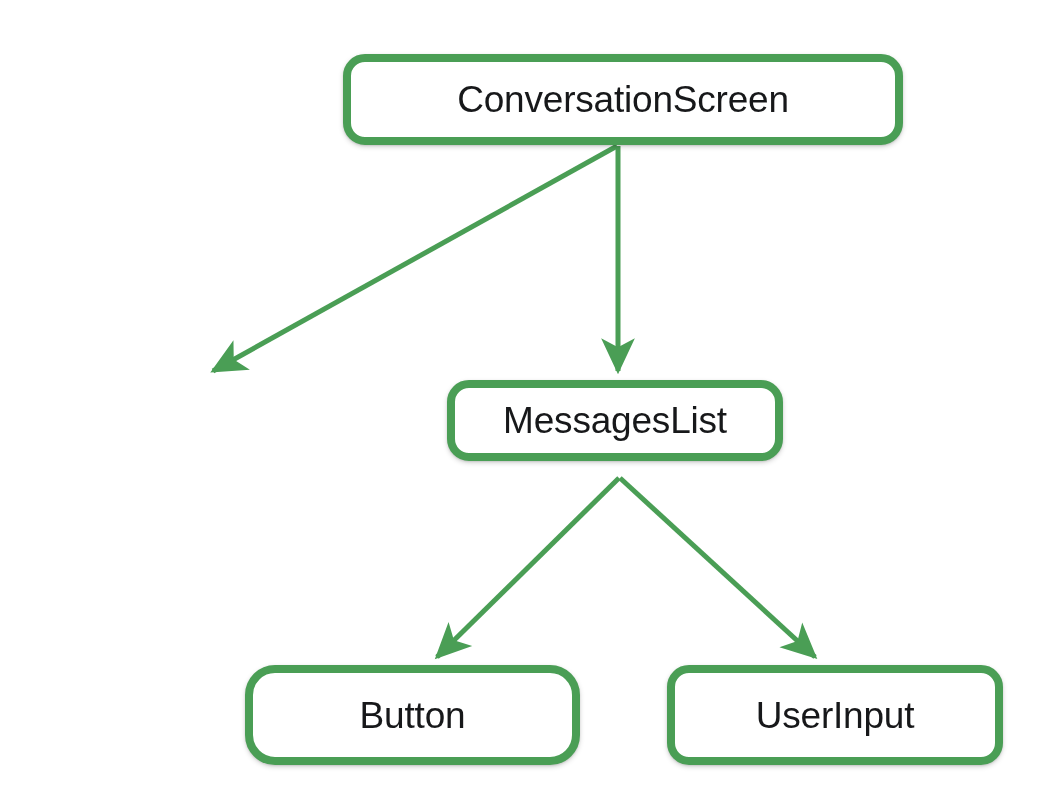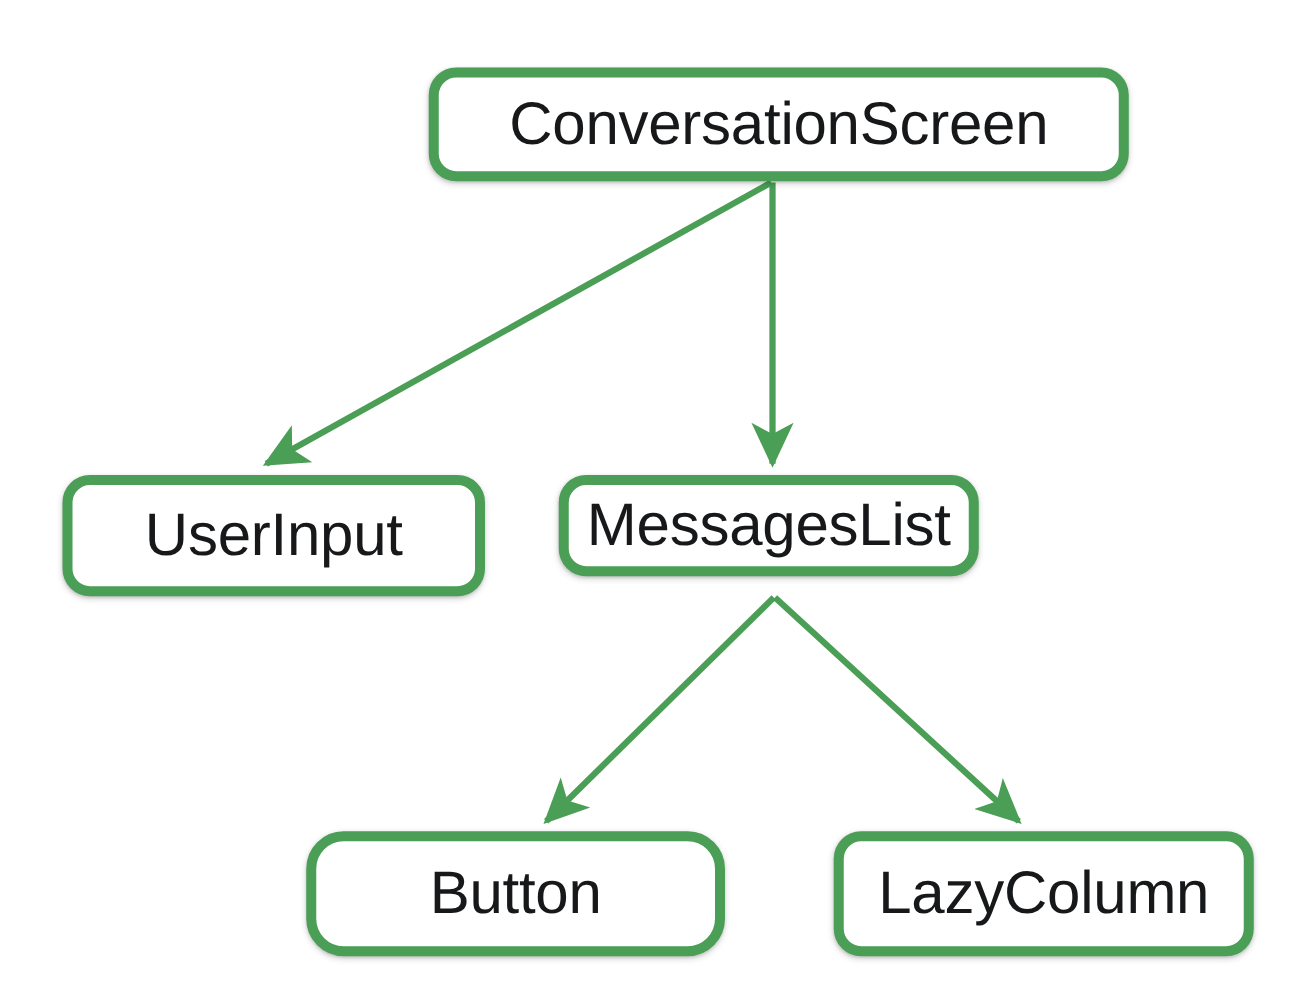--- a/index.html
+++ b/index.html
@@ -30,21 +30,21 @@
     border: 8px solid #4a9e55;
     border-radius: 22px;
     display: flex;
     align-items: center;
     justify-content: center;
     box-shadow: 0 2px 5px rgba(0,0,0,0.17), 0 1px 2px rgba(0,0,0,0.10);
     z-index: 2;
   }
   .node-label {
     color: #17181a;
-    font-size: 48px;
+    font-size: 37px;
     line-height: 1;
     letter-spacing: -0.2px;
     white-space: nowrap;
   }
   
   #node-conversationscreen { left: 343px; top: 54px;  width: 560px; height: 91px; }
   #node-userinput         { left: 50px;  top: 380px; width: 338px; height: 97px; }
   #node-messageslist      { left: 447px; top: 380px; width: 336px; height: 81px; }
   #node-button            { left: 245px; top: 665px; width: 335px; height: 100px; border-radius: 30px; }
   #node-lazycolumn        { left: 667px; top: 665px; width: 336px; height: 100px; }
@@ -67,29 +67,26 @@
 
     <line x1="619" y1="478" x2="437" y2="657" stroke="#4a9e55" stroke-width="5" marker-end="url(#arrow)"></line>
 
     <line x1="620" y1="478" x2="815" y2="657" stroke="#4a9e55" stroke-width="5" marker-end="url(#arrow)"></line>
   </svg>
 
   <div class="node" id="node-conversationscreen">
     <span class="node-label">ConversationScreen</span>
   </div>
 
-  <div class="node" id="node-userinput">
-    <span class="node-label">UserInput</span>
-  </div>
 
   <div class="node" id="node-messageslist">
     <span class="node-label">MessagesList</span>
   </div>
 
   <div class="node" id="node-button">
     <span class="node-label">Button</span>
   </div>
 
   <div class="node" id="node-lazycolumn">
-    <span class="node-label">LazyColumn</span>
+    <span class="node-label">UserInput</span>
   </div>
 
 </div>
 
 </body></html>

